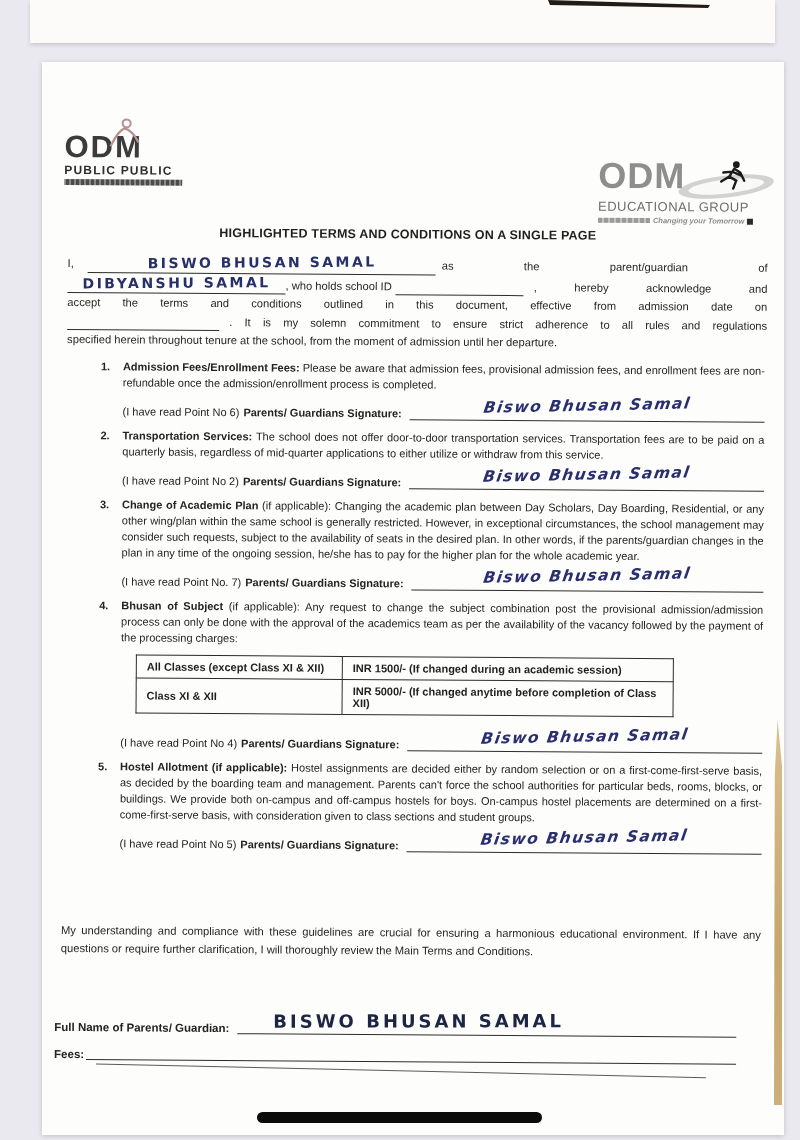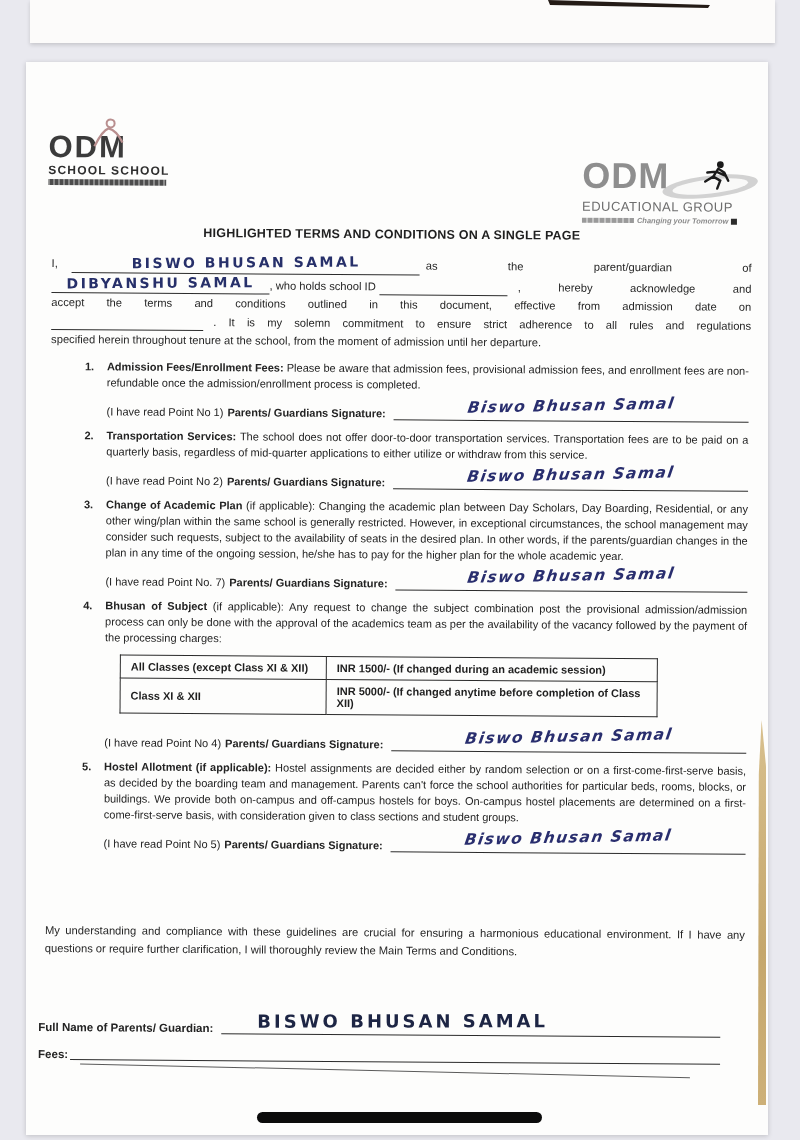--- a/index.html
+++ b/index.html
@@ -9,21 +9,21 @@
     font-family:"Liberation Sans",sans-serif;
     color:#232323;
   }
   
   .prev-page{
     position:absolute;left:30px;top:0;width:745px;height:43px;
     background:#fcfbfa;box-shadow:0 2px 4px rgba(0,0,0,.15);
   }
   .wedge{position:absolute;left:518px;top:0;}
   .page-card{
-    position:absolute;left:26px;top:62px;width:742px;height:1073px;
+    position:absolute;left:42px;top:62px;width:742px;height:1073px;
     background:#fdfdfc;box-shadow:0 1px 5px rgba(0,0,0,.18);
   }
   .doc{position:absolute;left:0;top:0;right:0;transform:rotate(.4deg);transform-origin:30px 150px;}
   
   .slogo{position:absolute;left:22px;top:70px;width:130px;}
   .slogo-fig{position:absolute;left:36px;top:-16px;}
   .slogo-odm{font-size:31px;font-weight:800;letter-spacing:2px;color:#3b3b3b;line-height:30px;}
   .slogo-sub{font-size:12px;font-weight:800;letter-spacing:1.2px;color:#2e2e2e;margin-top:1px;}
   .slogo-bar{margin-top:2px;width:118px;height:6px;
     background:repeating-linear-gradient(90deg,#8a8a8a 0 2px,#4c4c4c 2px 5px);}
@@ -100,21 +100,21 @@
 
 <div class="page-card">
   <div class="doc">
 
     <div class="slogo">
       <svg class="slogo-fig" width="46" height="34">
         <circle cx="26" cy="7" r="4" fill="none" stroke="#b98f8f" stroke-width="2"></circle>
         <path d="M10 30 Q18 14 24 12 M24 12 Q32 14 38 26" fill="none" stroke="#b98f8f" stroke-width="2.4"></path>
       </svg>
       <div class="slogo-odm">ODM</div>
-      <div class="slogo-sub">SCHOOL SCHOOL</div>
+      <div class="slogo-sub">PUBLIC PUBLIC</div>
       <div class="slogo-bar"></div>
     </div>
 
     <div class="glogo">
       <div class="glogo-top">
         <span class="glogo-odm">ODM</span>
         <svg class="glogo-swoosh" width="104" height="44">
           <ellipse cx="52" cy="28" rx="48" ry="11" fill="#aeaeae" opacity="0.55" transform="rotate(-7 52 28)"></ellipse>
           <ellipse cx="52" cy="28" rx="38" ry="7" fill="#fdfdfc" opacity="0.9" transform="rotate(-7 52 28)"></ellipse>
           <circle cx="62" cy="6" r="3.4" fill="#1b1b1b"></circle>
@@ -151,21 +151,21 @@
       <div class="lastline">specified herein throughout tenure at the school, from the moment of admission until her departure.</div>
     </div>
 
     <div class="points">
 
       <div class="point">
         <div class="pnum">1.</div>
         <div class="pbody">
           <div class="ptext"><span class="ptitle">Admission Fees/Enrollment Fees:</span> <span>Please be aware that admission fees, provisional admission fees, and enrollment fees are non-refundable once the admission/enrollment process is completed.</span></div>
           <div class="sig-row">
-            <span class="sig-prefix">(I have read Point No 1)</span>
+            <span class="sig-prefix">(I have read Point No 6)</span>
             <span class="sig-bold">Parents/ Guardians Signature:</span>
             <span class="sig-line"><span class="hw-sig">Biswo Bhusan Samal</span></span>
           </div>
         </div>
       </div>
 
       <div class="point">
         <div class="pnum">2.</div>
         <div class="pbody">
           <div class="ptext"><span class="ptitle">Transportation Services:</span> <span>The school does not offer door-to-door transportation services. Transportation fees are to be paid on a quarterly basis, regardless of mid-quarter applications to either utilize or withdraw from this service.</span></div>

